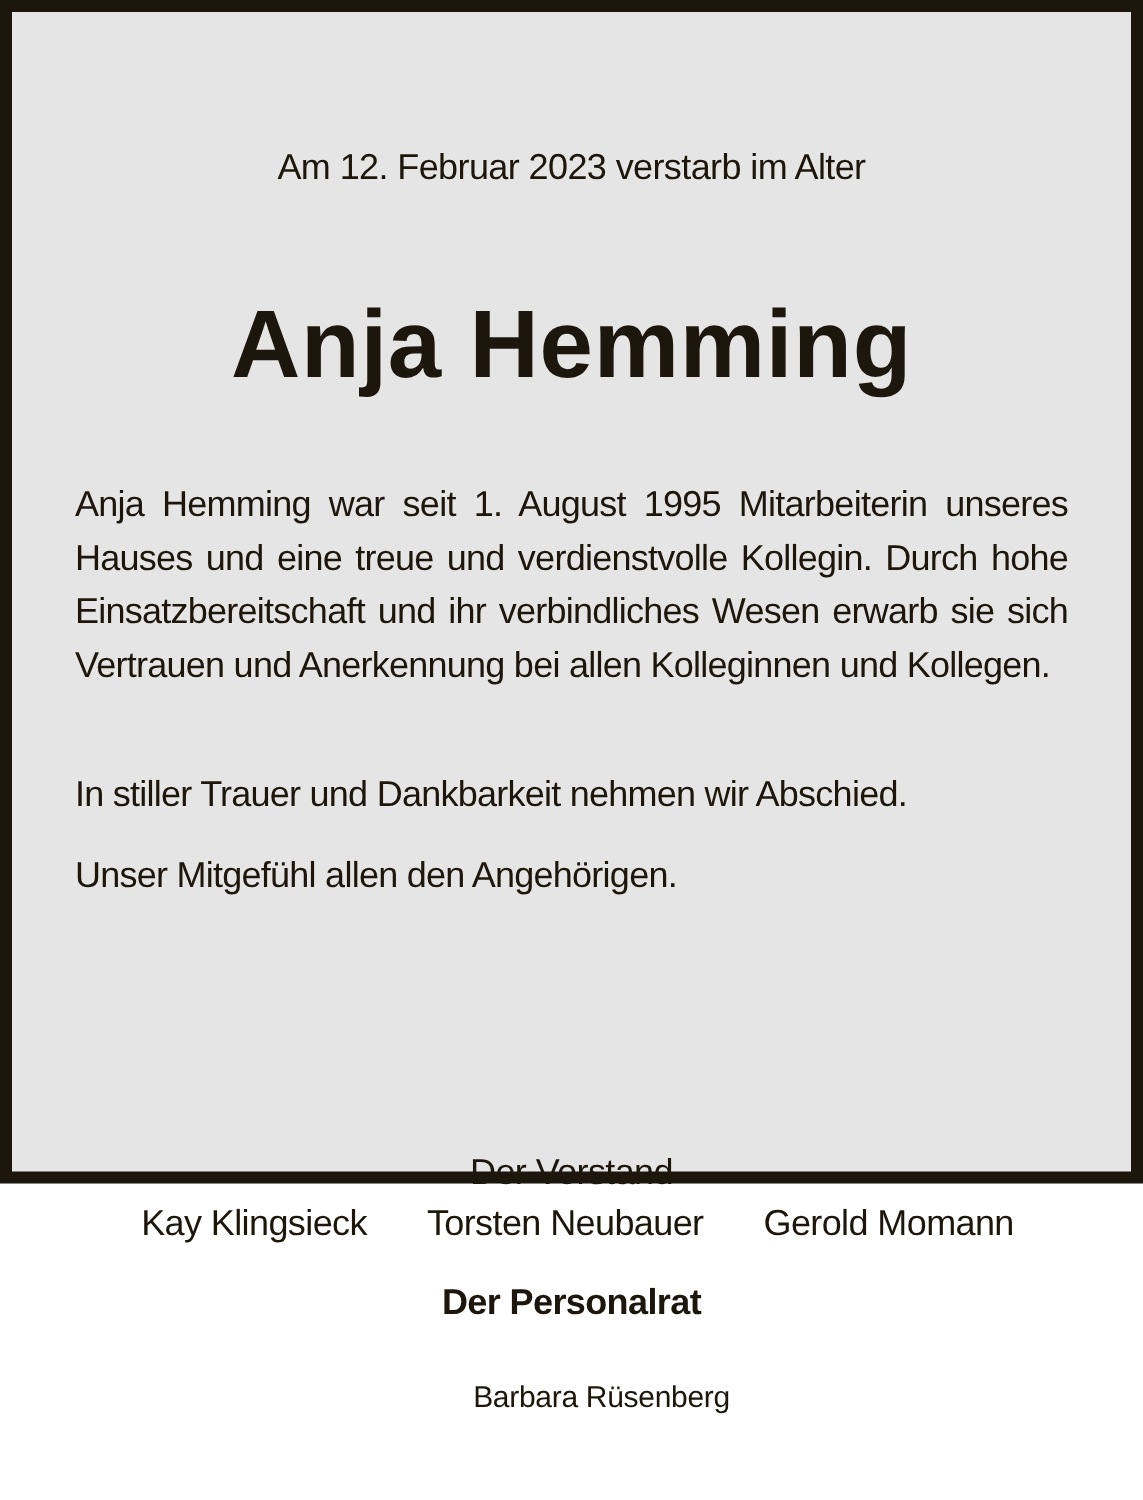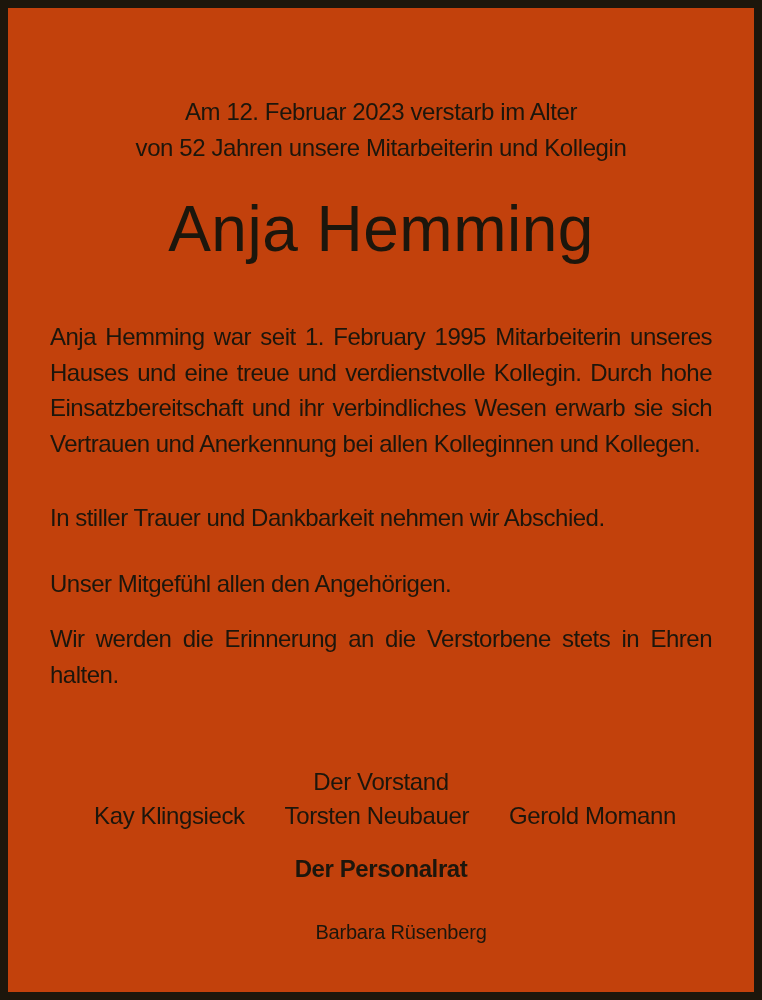--- a/index.html
+++ b/index.html
@@ -1,62 +1,60 @@
 <!DOCTYPE html>
 <html><head>
   <meta charset="utf-8">
   <style>
     html, body { margin: 0; padding: 0; background: #ffffff; }
     body { width: 762px; height: 1000px; overflow: hidden; }
     .frame {
       position: absolute; left: 0; top: 0;
-      width: 762px; height: 1000px;
+      width: 762px; height: 789px;
       box-sizing: border-box;
       border: 8px solid #1c160c;
-      background: #c2410c;
+      background: #e5e5e5;
       color: #1c160c;
       font-family: "Liberation Sans", "DejaVu Sans", sans-serif;
     }
     .abs { position: absolute; margin: 0; white-space: nowrap; }
     .center { left: 0; right: 0; text-align: center; }
     .intro { font-size: 24px; line-height: 36px; letter-spacing: -0.4px; top: 86px; }
-    .name { font-size: 64px; top: 183px; line-height: 76px; letter-spacing: 0.5px; font-weight: normal; }
+    .name { font-size: 64px; top: 183px; line-height: 76px; letter-spacing: 0.5px; font-weight: bold; }
     .para {
       position: absolute; left: 42px; width: 662px;
       font-size: 24px; line-height: 35.5px; text-align: justify;
       text-align-last: left; white-space: normal; letter-spacing: -0.5px;
     }
     .p1 { top: 287px; }
-    .p2 { top: 480px; margin-top: 12px; }
+    .p2 { top: 480px; }
     .p3 { top: 534px; }
     .p4 { top: 589px; }
     .org { font-size: 24.5px; top: 700px; line-height: 36px; letter-spacing: -0.3px; }
     .grp-title { font-size: 24px; line-height: 36px; letter-spacing: -0.4px; }
     .vorstand-title { top: 756px; }
     .members { top: 790px; left: 0; right: 0; display: flex; justify-content: center; gap: 28px; font-size: 24px; line-height: 36px; letter-spacing: -0.4px; }
     .members span { margin-left: 12px; }
     .members span:first-child { margin-left: 8px; }
     .personal-title { top: 843px; font-weight: bold; }
     .personal-name { top: 906px; font-size: 20px; line-height: 36px; letter-spacing: -0.2px; padding-left: 40px; }
   </style>
 </head>
 <body>
 
 <div class="frame">
   <div class="abs center intro">
     <div>Am 12. Februar 2023 verstarb im Alter</div>
-    <div>von 52 Jahren unsere Mitarbeiterin und Kollegin</div>
   </div>
 
   <h1 class="abs center name">Anja Hemming</h1>
 
-  <p class="para p1">Anja Hemming war seit 1. February 1995 Mitarbeiterin unseres Hauses und eine treue und verdienstvolle Kollegin. Durch hohe Einsatzbereitschaft und ihr verbindliches Wesen erwarb sie sich Vertrauen und Anerkennung bei allen Kolleginnen und Kollegen.</p>
+  <p class="para p1">Anja Hemming war seit 1. August 1995 Mitarbeiterin unseres Hauses und eine treue und verdienstvolle Kollegin. Durch hohe Einsatzbereitschaft und ihr verbindliches Wesen erwarb sie sich Vertrauen und Anerkennung bei allen Kolleginnen und Kollegen.</p>
   <p class="para p2">In stiller Trauer und Dankbarkeit nehmen wir Abschied.</p>
   <p class="para p3">Unser Mitgefühl allen den Angehörigen.</p>
-  <p class="para p4">Wir werden die Erinnerung an die Verstorbene stets in Ehren halten.</p>
 
 
   <div class="abs members">
     <span>Kay Klingsieck</span>
     <span>Torsten Neubauer</span>
     <span>Gerold Momann</span>
   </div>
   <div class="abs center grp-title vorstand-title">Der Vorstand</div>
 
   <div class="abs center grp-title personal-title">Der Personalrat</div>

